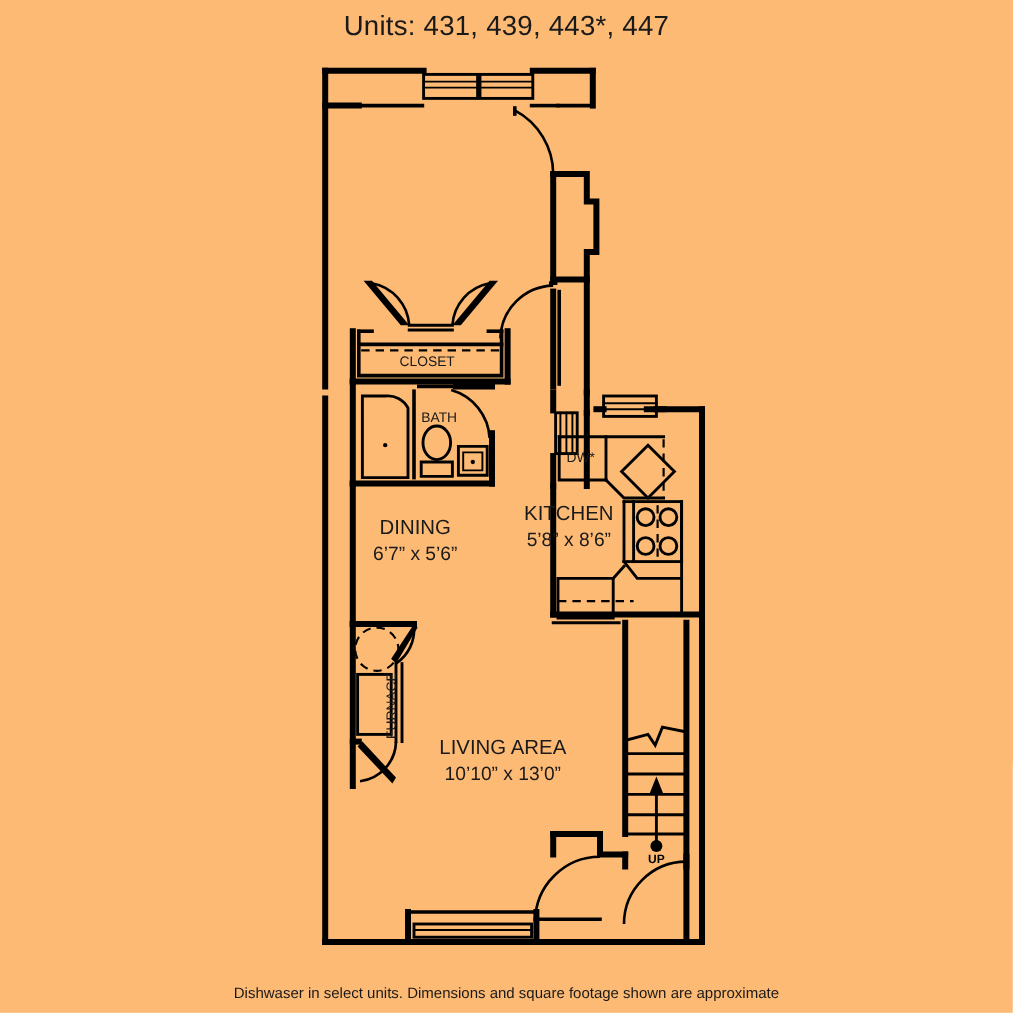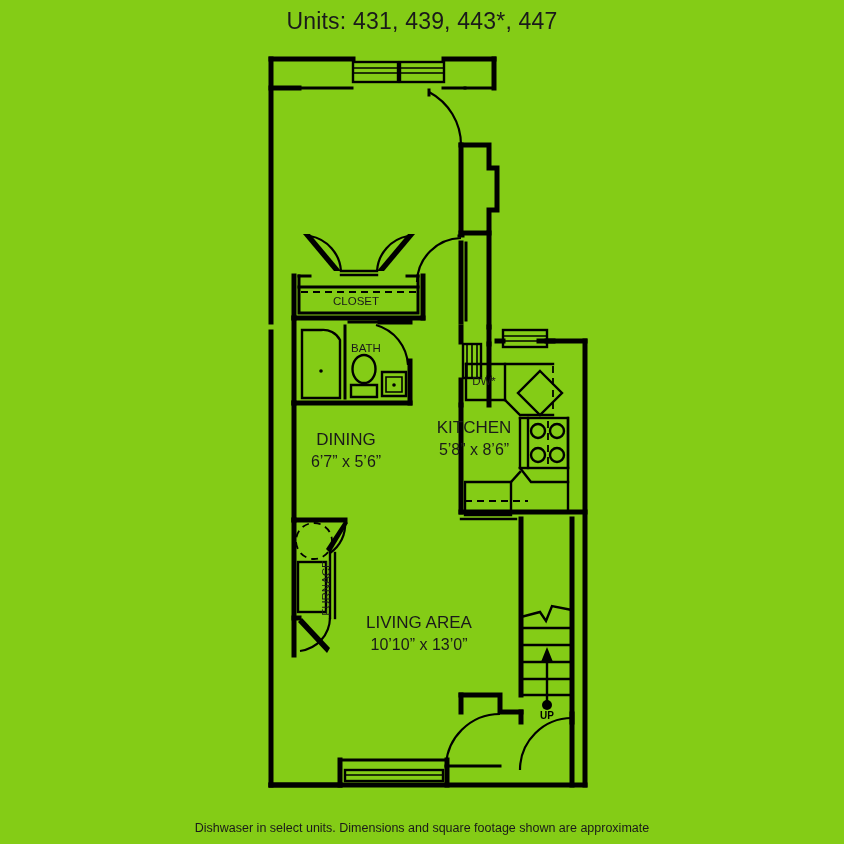--- a/index.html
+++ b/index.html
@@ -12,21 +12,21 @@
     width: 844px;
     height: 844px;
     font-family: "Liberation Sans", sans-serif;
     color: #1a1a1a;
     overflow: hidden;
   }
   #plan-page {
     position: relative;
     width: 844px;
     height: 844px;
-    background: #84cc16;
+    background: #fdba74;
   }
   #plan-title {
     position: absolute;
     top: 8px;
     left: 0;
     width: 844px;
     text-align: center;
     font-size: 23px;
     font-weight: 400;
     letter-spacing: 0.2px;

